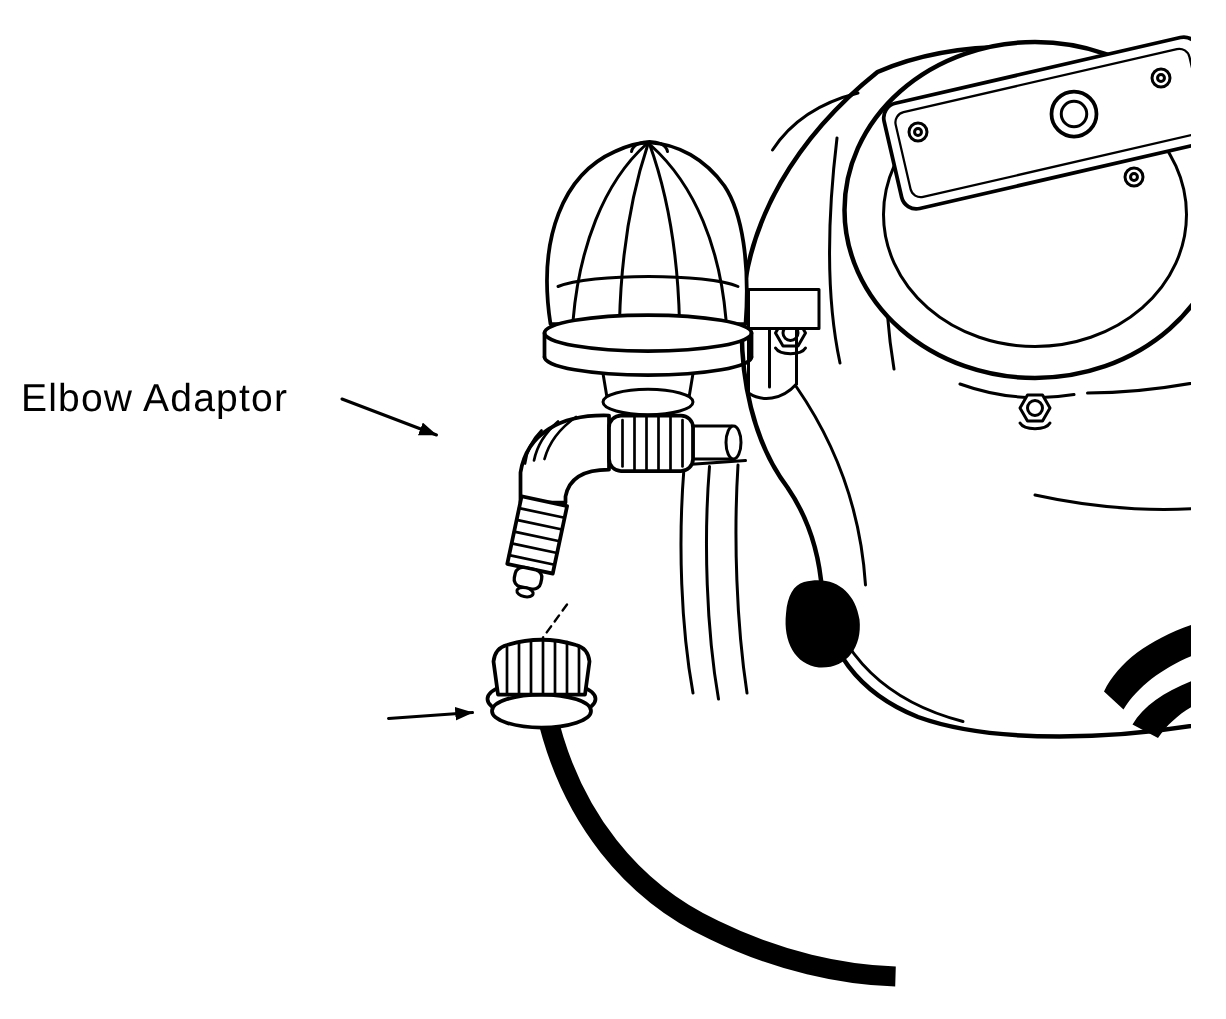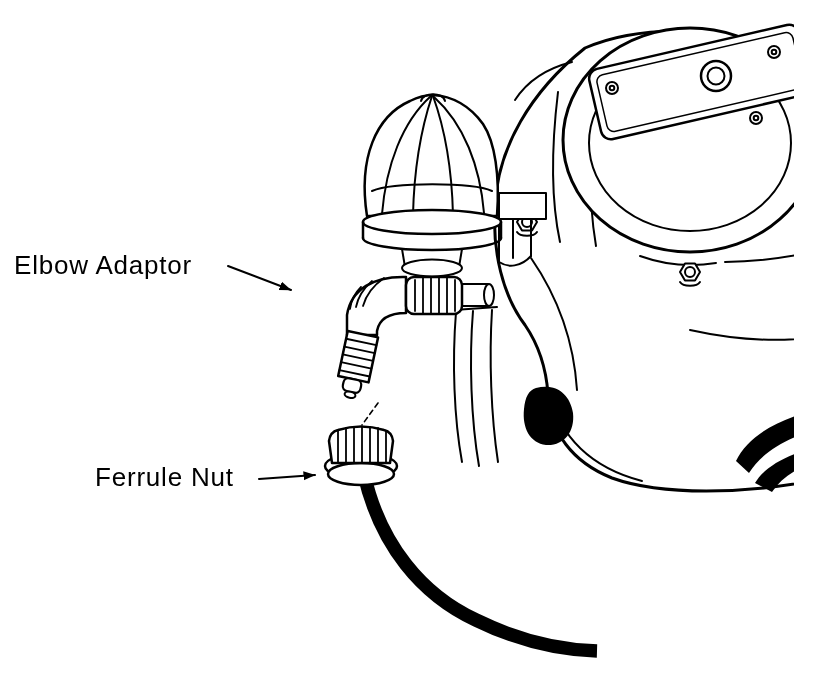--- a/index.html
+++ b/index.html
@@ -181,15 +181,14 @@
     </g>
 
     <g stroke-width="2">
       <path marker-end="url(#arrowhead)" d="M228,266 L291,290"></path>
       <path marker-end="url(#arrowhead)" d="M259,479 L315,475"></path>
     </g>
   </svg>
 
   <div id="label-elbow" class="part-label">Elbow Adaptor</div>
 
-  <div id="label-ferrule" class="part-label">Ferrule Nut</div>
 
 </div>
 
 </body></html>

